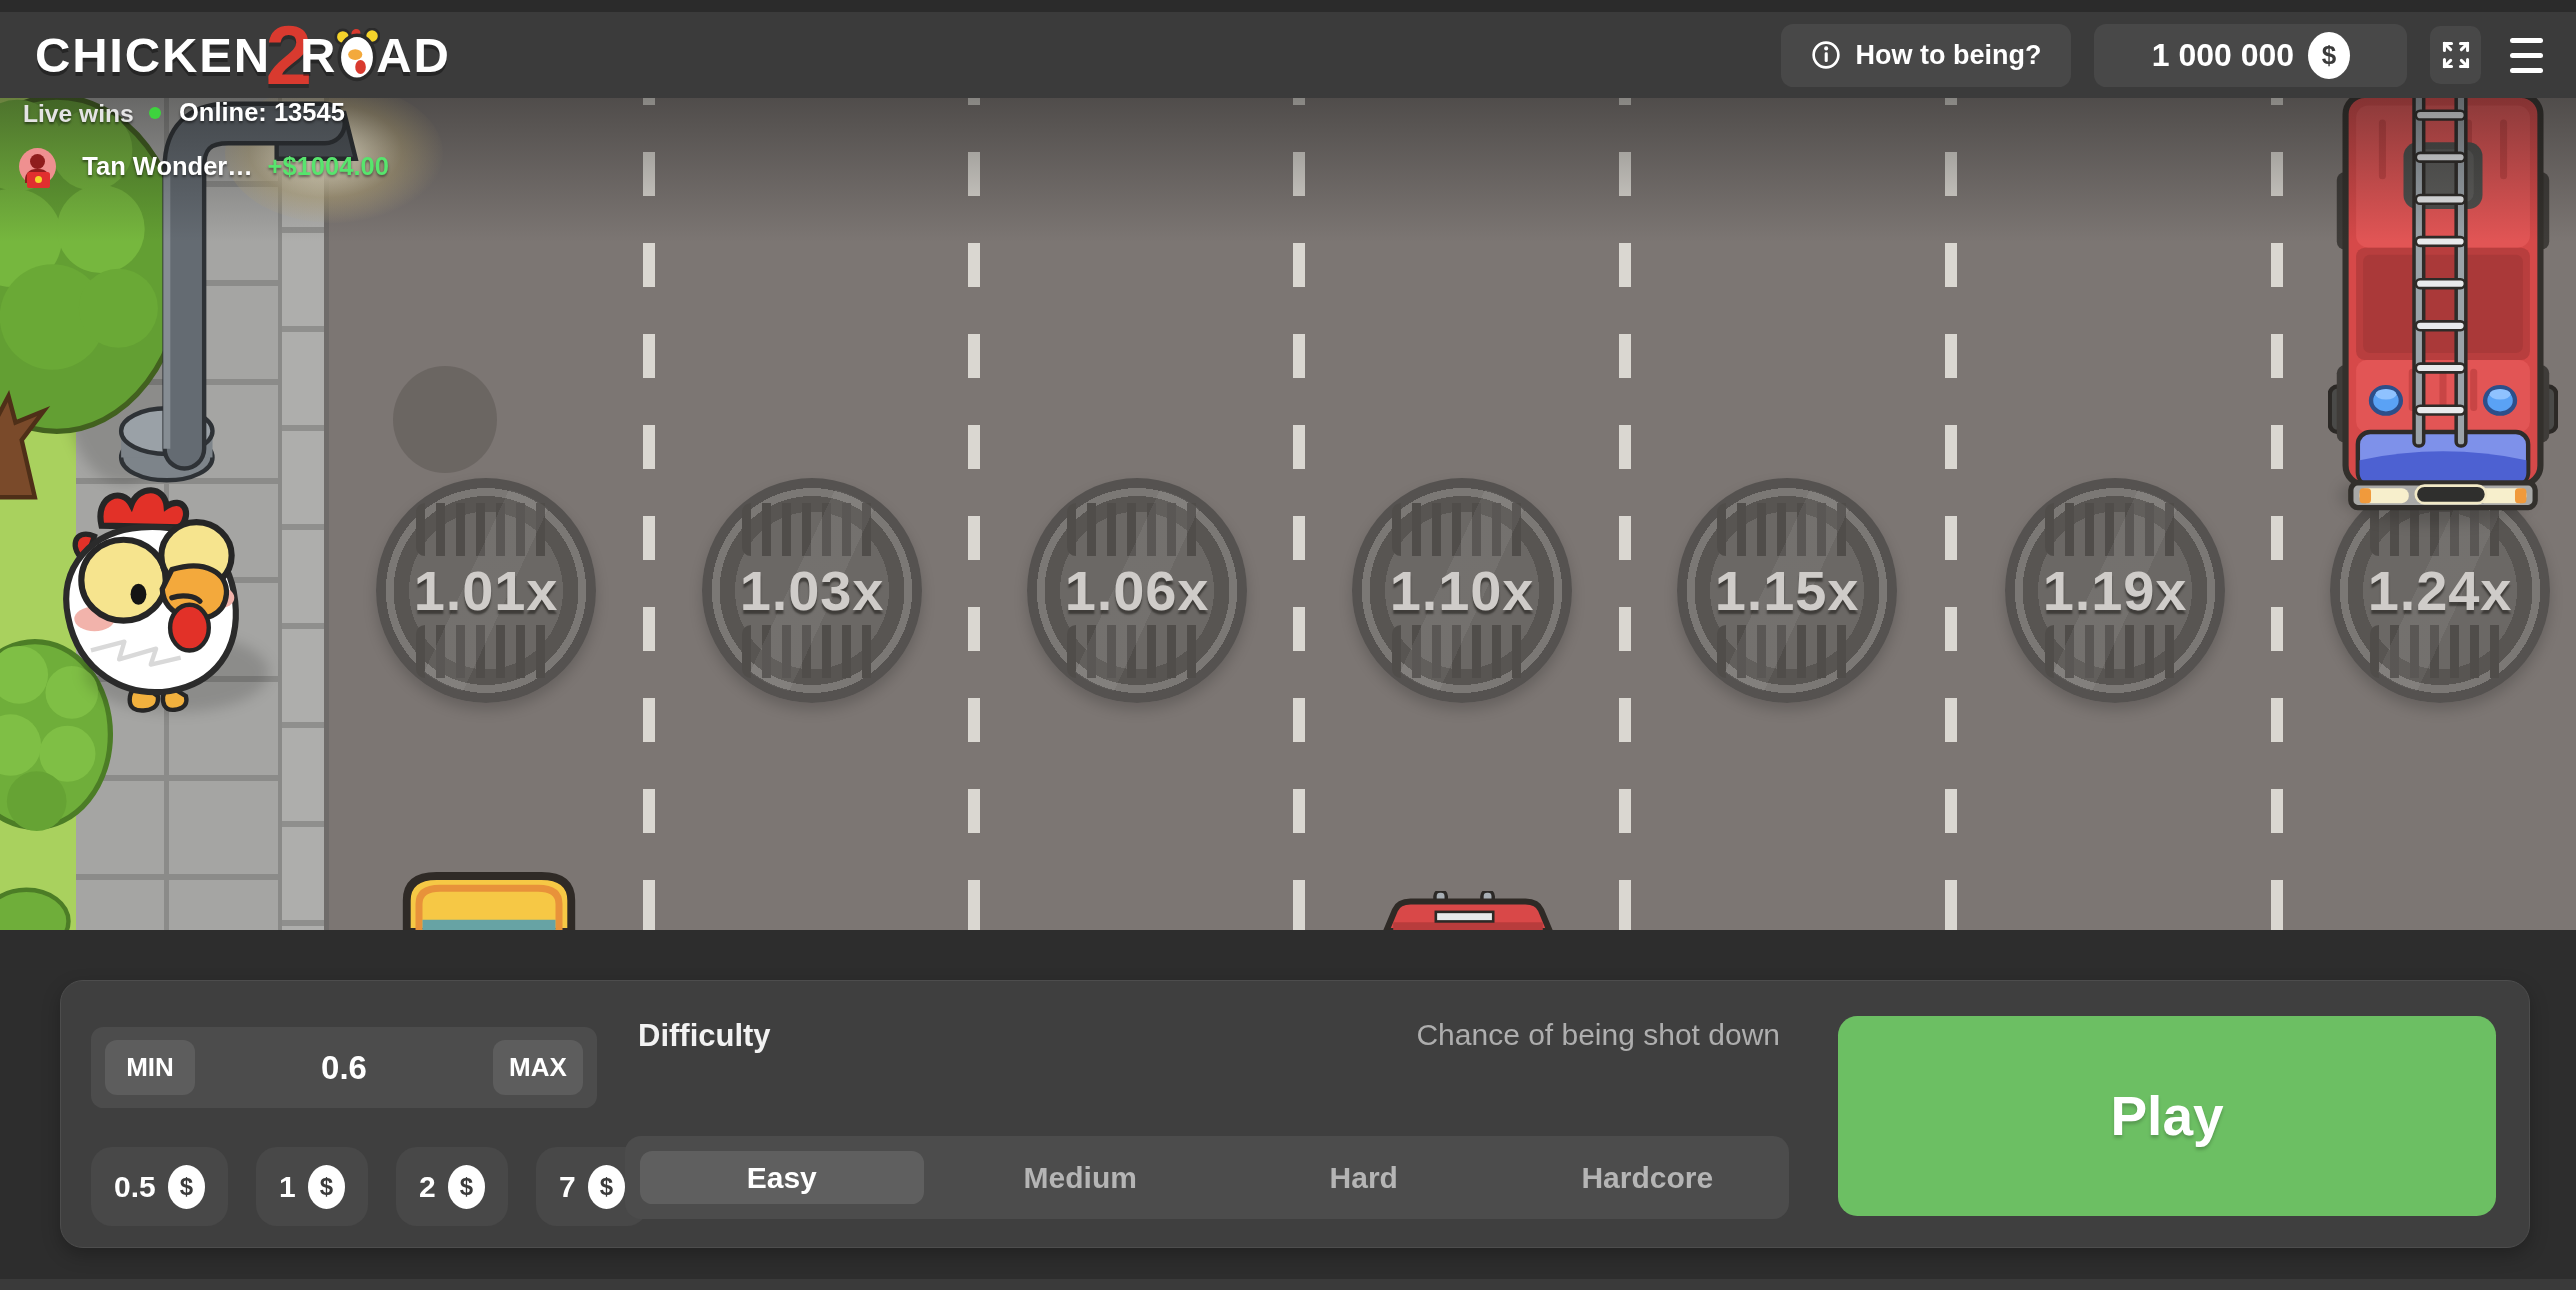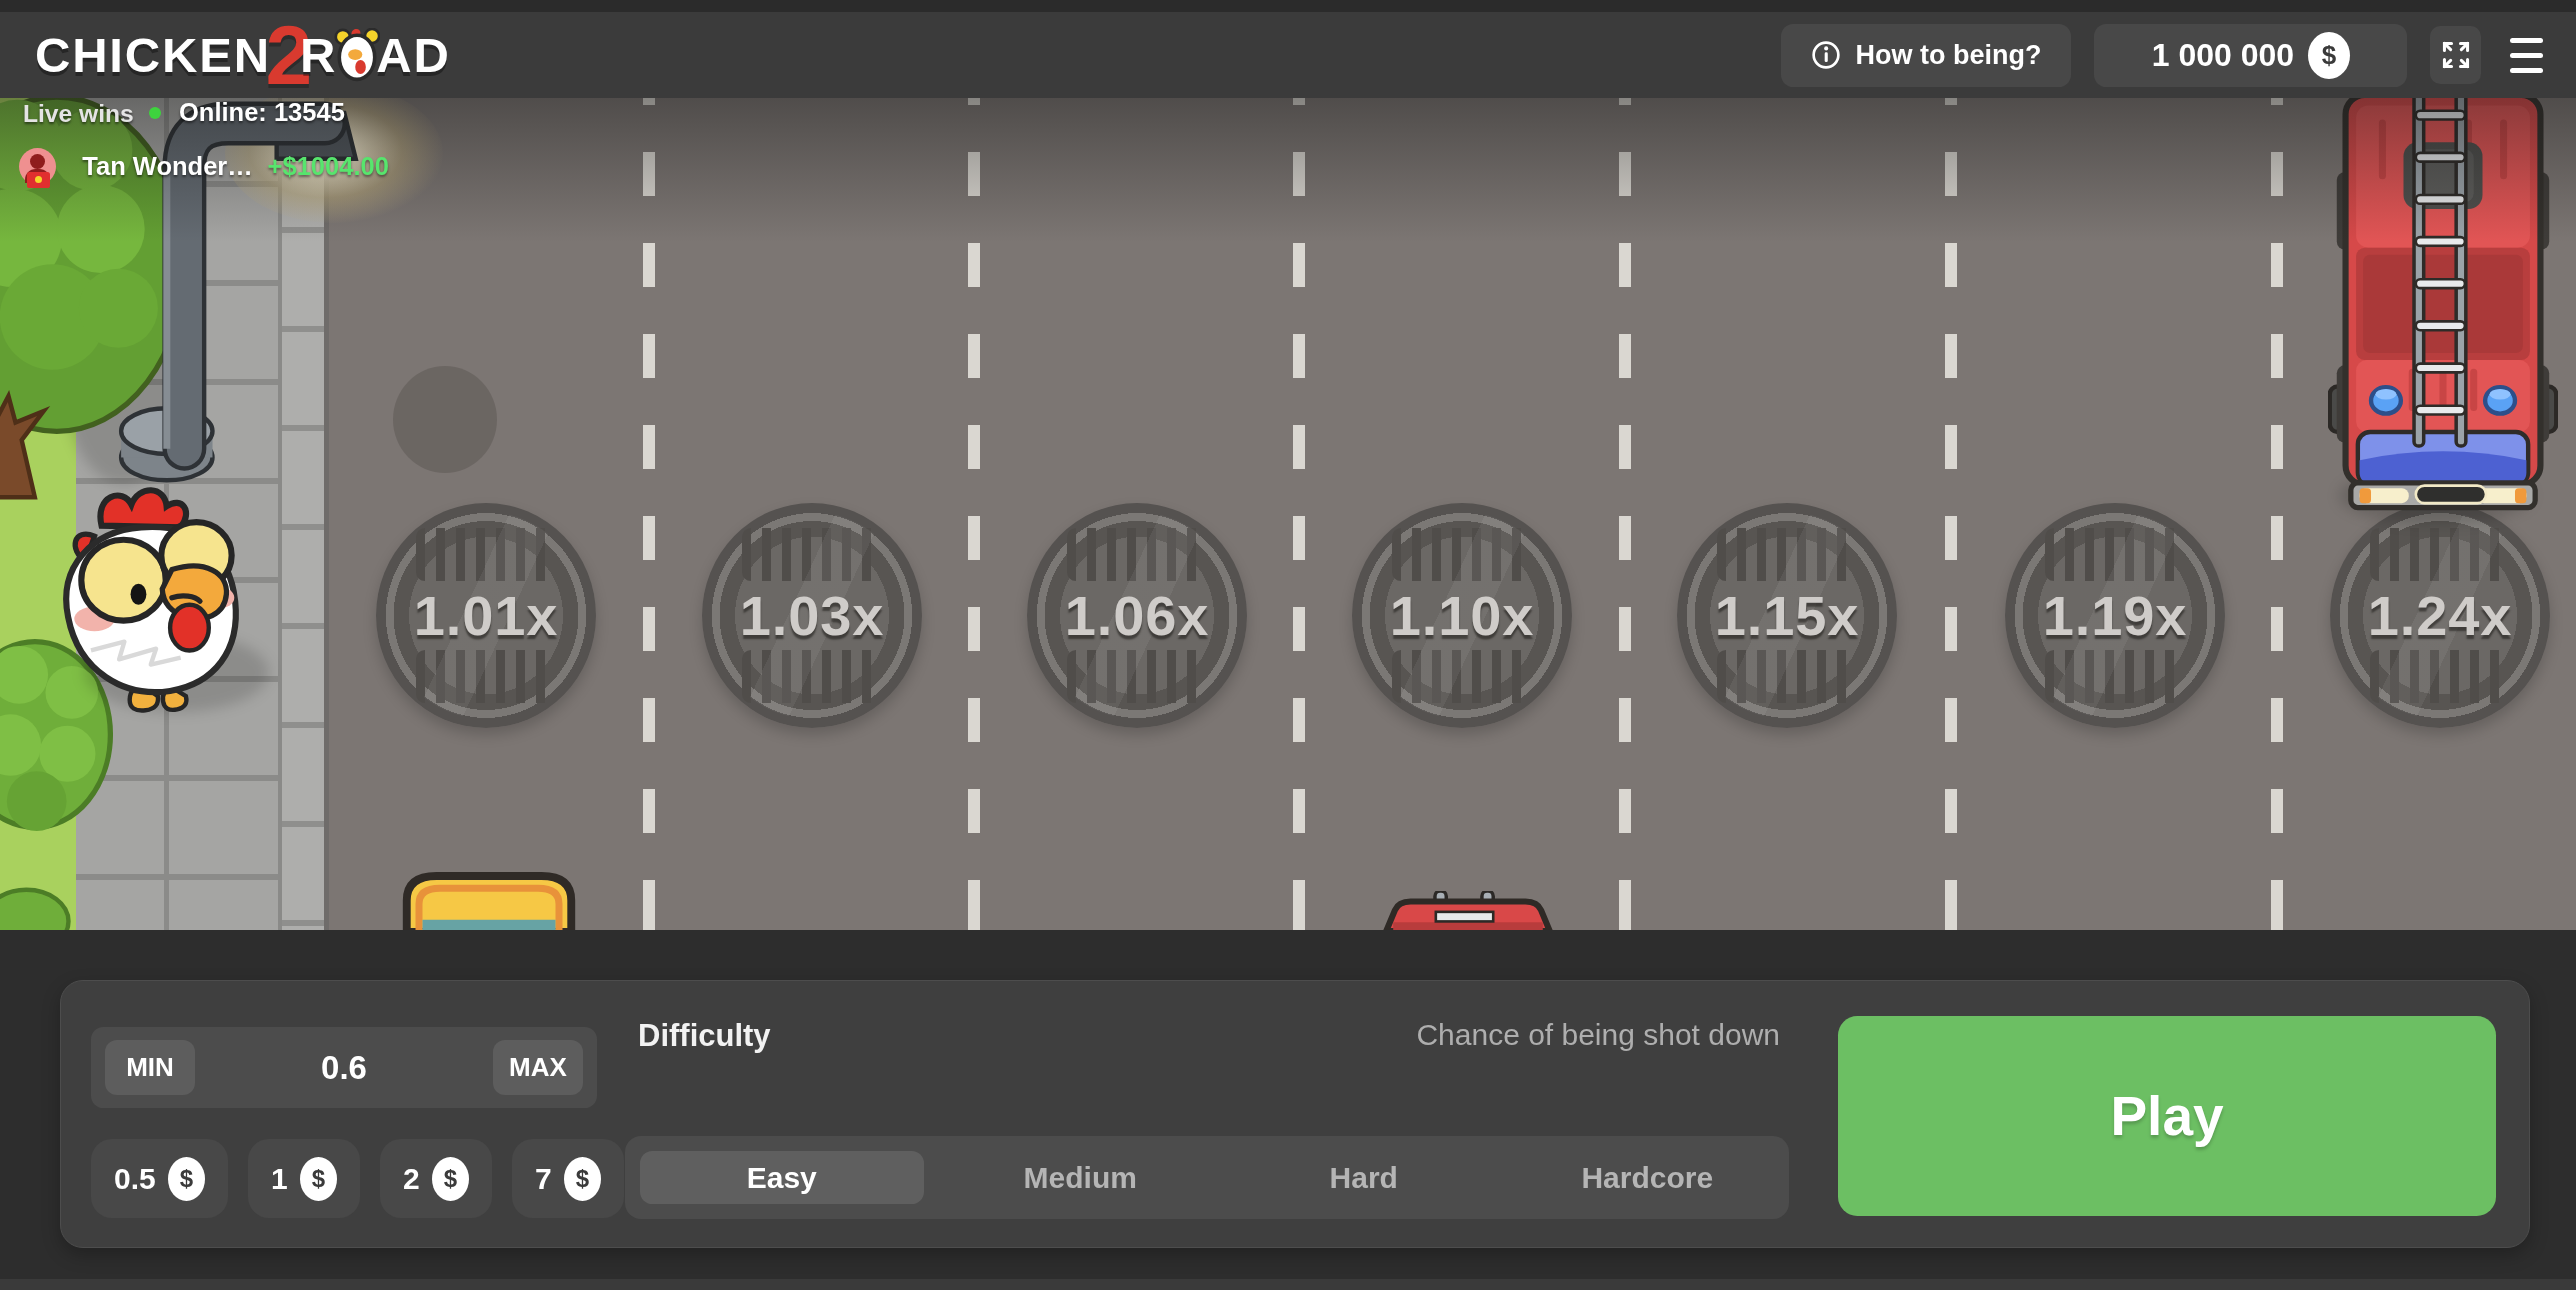--- a/index.html
+++ b/index.html
@@ -23,21 +23,21 @@
     background:repeating-linear-gradient(180deg,#dad7d1 0 44px,rgba(0,0,0,0) 44px 91px);
     background-position:0 -27px;}
   .glow{position:absolute;left:225px;top:84px;width:218px;height:139px;border-radius:50%;
     background:radial-gradient(ellipse at 46% 48%, rgba(240,231,203,0.95) 0 16%, rgba(197,179,129,0.55) 46%, rgba(197,179,129,0) 72%);}
   .road-blob{position:absolute;left:393px;top:366px;width:104px;height:107px;border-radius:50%;
     background:rgba(48,44,41,0.22);}
   .soft-shadow{position:absolute;border-radius:50%;background:rgba(0,0,0,0.15);filter:blur(6.2px);}
   .scrim{position:absolute;left:0;top:88px;width:100%;height:154px;
     background:linear-gradient(180deg,rgba(20,20,20,0.45),rgba(20,20,20,0));pointer-events:none;}
   
-  .manhole{position:absolute;top:503px;width:220px;height:225px;border-radius:50%;
+  .manhole{position:absolute;top:478px;width:220px;height:225px;border-radius:50%;
     background:radial-gradient(closest-side,#6b6865 0 70%,#585552 70% 84%,#7b7875 84% 91%,#555250 91% 100%);
     box-shadow:0 7px 14px rgba(0,0,0,0.18);text-align:center;}
   .manhole .grate{position:absolute;left:40px;right:40px;height:53px;border-radius:8.8px;
     background:repeating-linear-gradient(90deg,#504d4a 0 8.8px,rgba(0,0,0,0) 8.8px 20px);}
   .manhole .grate.top{top:24.6px;}
   .manhole .grate.bottom{bottom:24.6px;}
   .manhole .sheen{position:absolute;inset:8.8px;border-radius:50%;
     background:linear-gradient(115deg,rgba(255,255,255,0) 42%,rgba(255,255,255,0.06) 42% 58%,rgba(255,255,255,0) 58%);}
   .manhole .mult{position:absolute;inset:0;display:flex;align-items:center;justify-content:center;
     font-size:56px;font-weight:700;color:#cfccc9;letter-spacing:0.9px;
@@ -83,21 +83,21 @@
   
   .bottombar{position:absolute;left:0;top:930px;width:100%;height:360px;background:#2d2d2d;z-index:25;}
   .bottombar::after{content:"";position:absolute;left:0;bottom:0;width:100%;height:10.6px;background:#3a3a3a;}
   .panel{position:absolute;left:60px;top:50px;width:2470px;height:268px;background:#3f3f3f;
     border:1.8px solid #4d4d4d;border-radius:23px;box-sizing:border-box;box-shadow:0 7px 17.6px rgba(0,0,0,0.25);}
   .bet-box{position:absolute;left:30px;top:46px;width:506px;height:81px;background:#4c4c4c;border-radius:12.3px;
     display:flex;align-items:center;justify-content:space-between;padding:0 14px;box-sizing:border-box;}
   .minmax{width:90px;height:55px;border-radius:12px;background:#5d5d5d;color:#fff;font-size:26px;font-weight:700;
     display:flex;align-items:center;justify-content:center;cursor:pointer;}
   .bet-value{color:#fff;font-size:33px;font-weight:700;cursor:text;}
-  .quick-row{position:absolute;left:30px;top:158px;display:flex;gap:20px;}
+  .quick-row{position:absolute;left:30px;top:166px;display:flex;gap:28px;}
   .quick-btn{height:79px;border-radius:21px;background:#484848;display:flex;align-items:center;justify-content:center;
     gap:12.3px;color:#fff;font-size:30px;font-weight:700;padding:0 23px;min-width:88px;box-sizing:border-box;cursor:pointer;}
   .diff-label{position:absolute;left:577px;top:37px;font-size:31px;font-weight:600;color:#f2f2f2;}
   .chance-label{position:absolute;right:749px;top:37px;font-size:30px;font-weight:500;color:#aeaeae;}
   .tabs{position:absolute;left:564px;top:155px;width:1164px;height:83px;background:#4c4c4c;border-radius:16px;
     display:flex;}
   .tab{flex:1;display:flex;align-items:center;justify-content:center;font-size:30px;font-weight:600;
     color:#b5b5b5;cursor:pointer;}
   .tab.selected{background:#5f5f5f;border-radius:12.3px;margin:15px;color:#fff;font-weight:700;text-align:right;}
   .play-btn{position:absolute;left:1777px;top:35px;width:658px;height:200px;border-radius:19.3px;background:#6cbf63;

